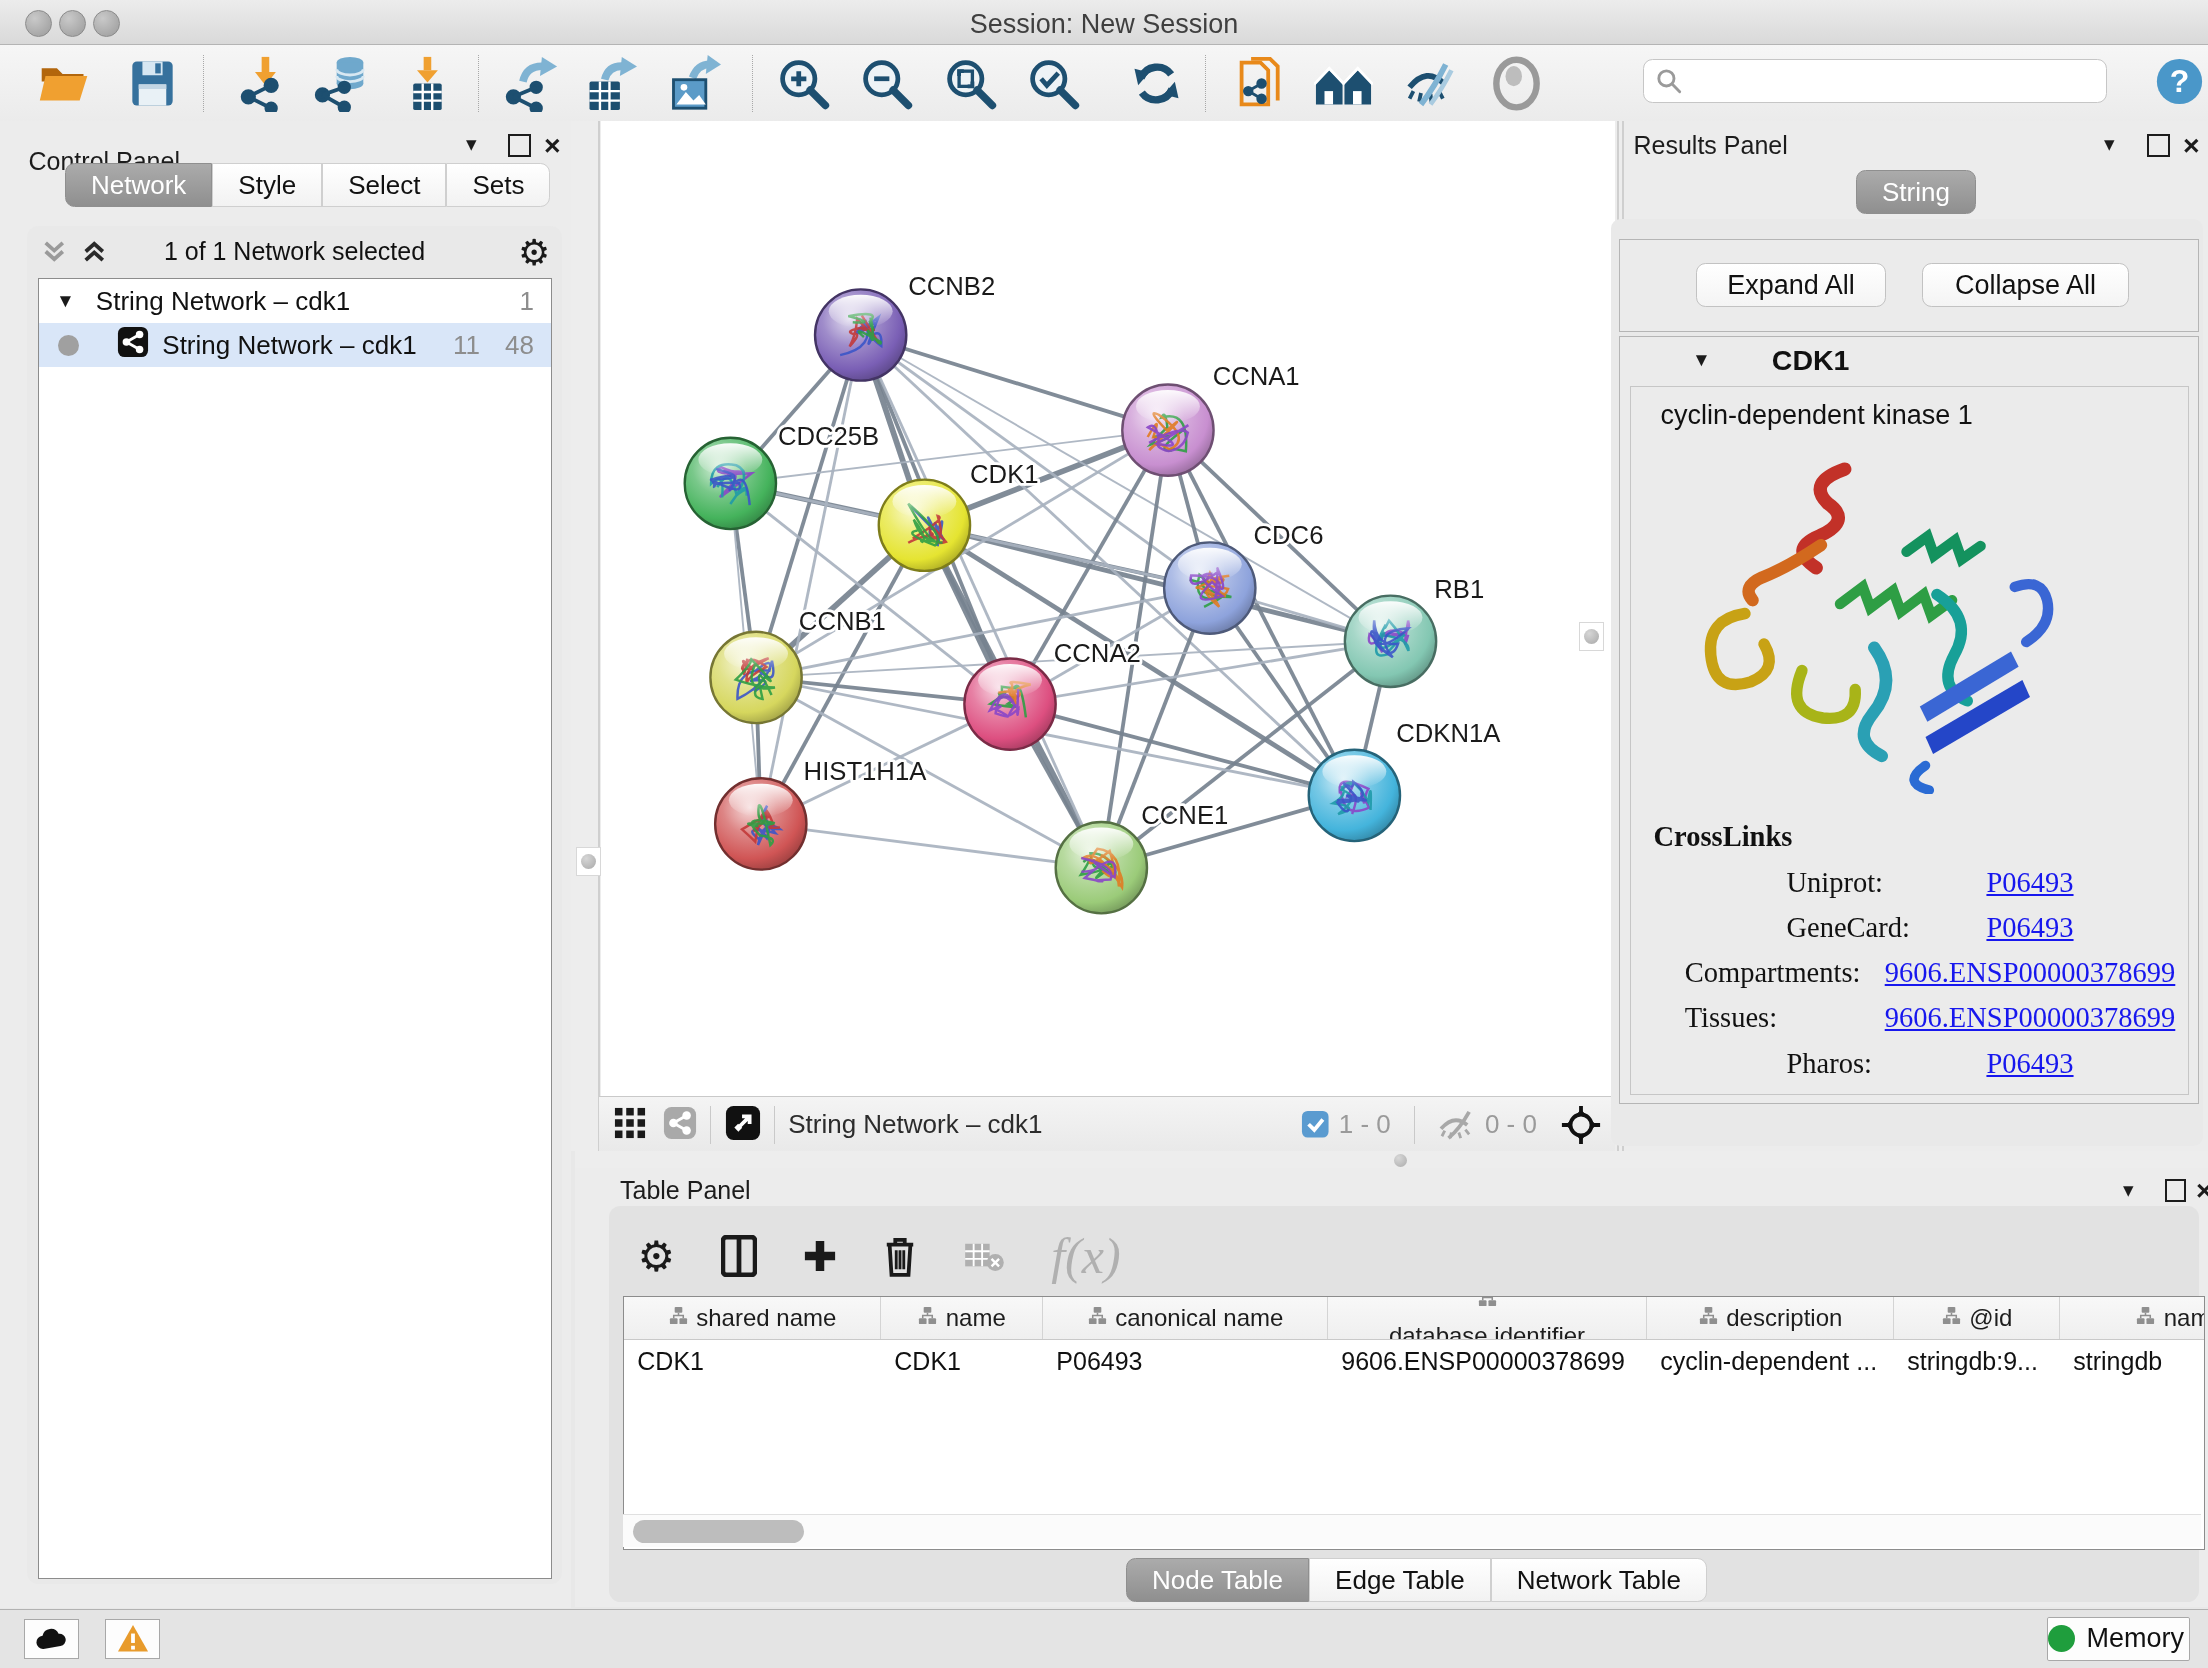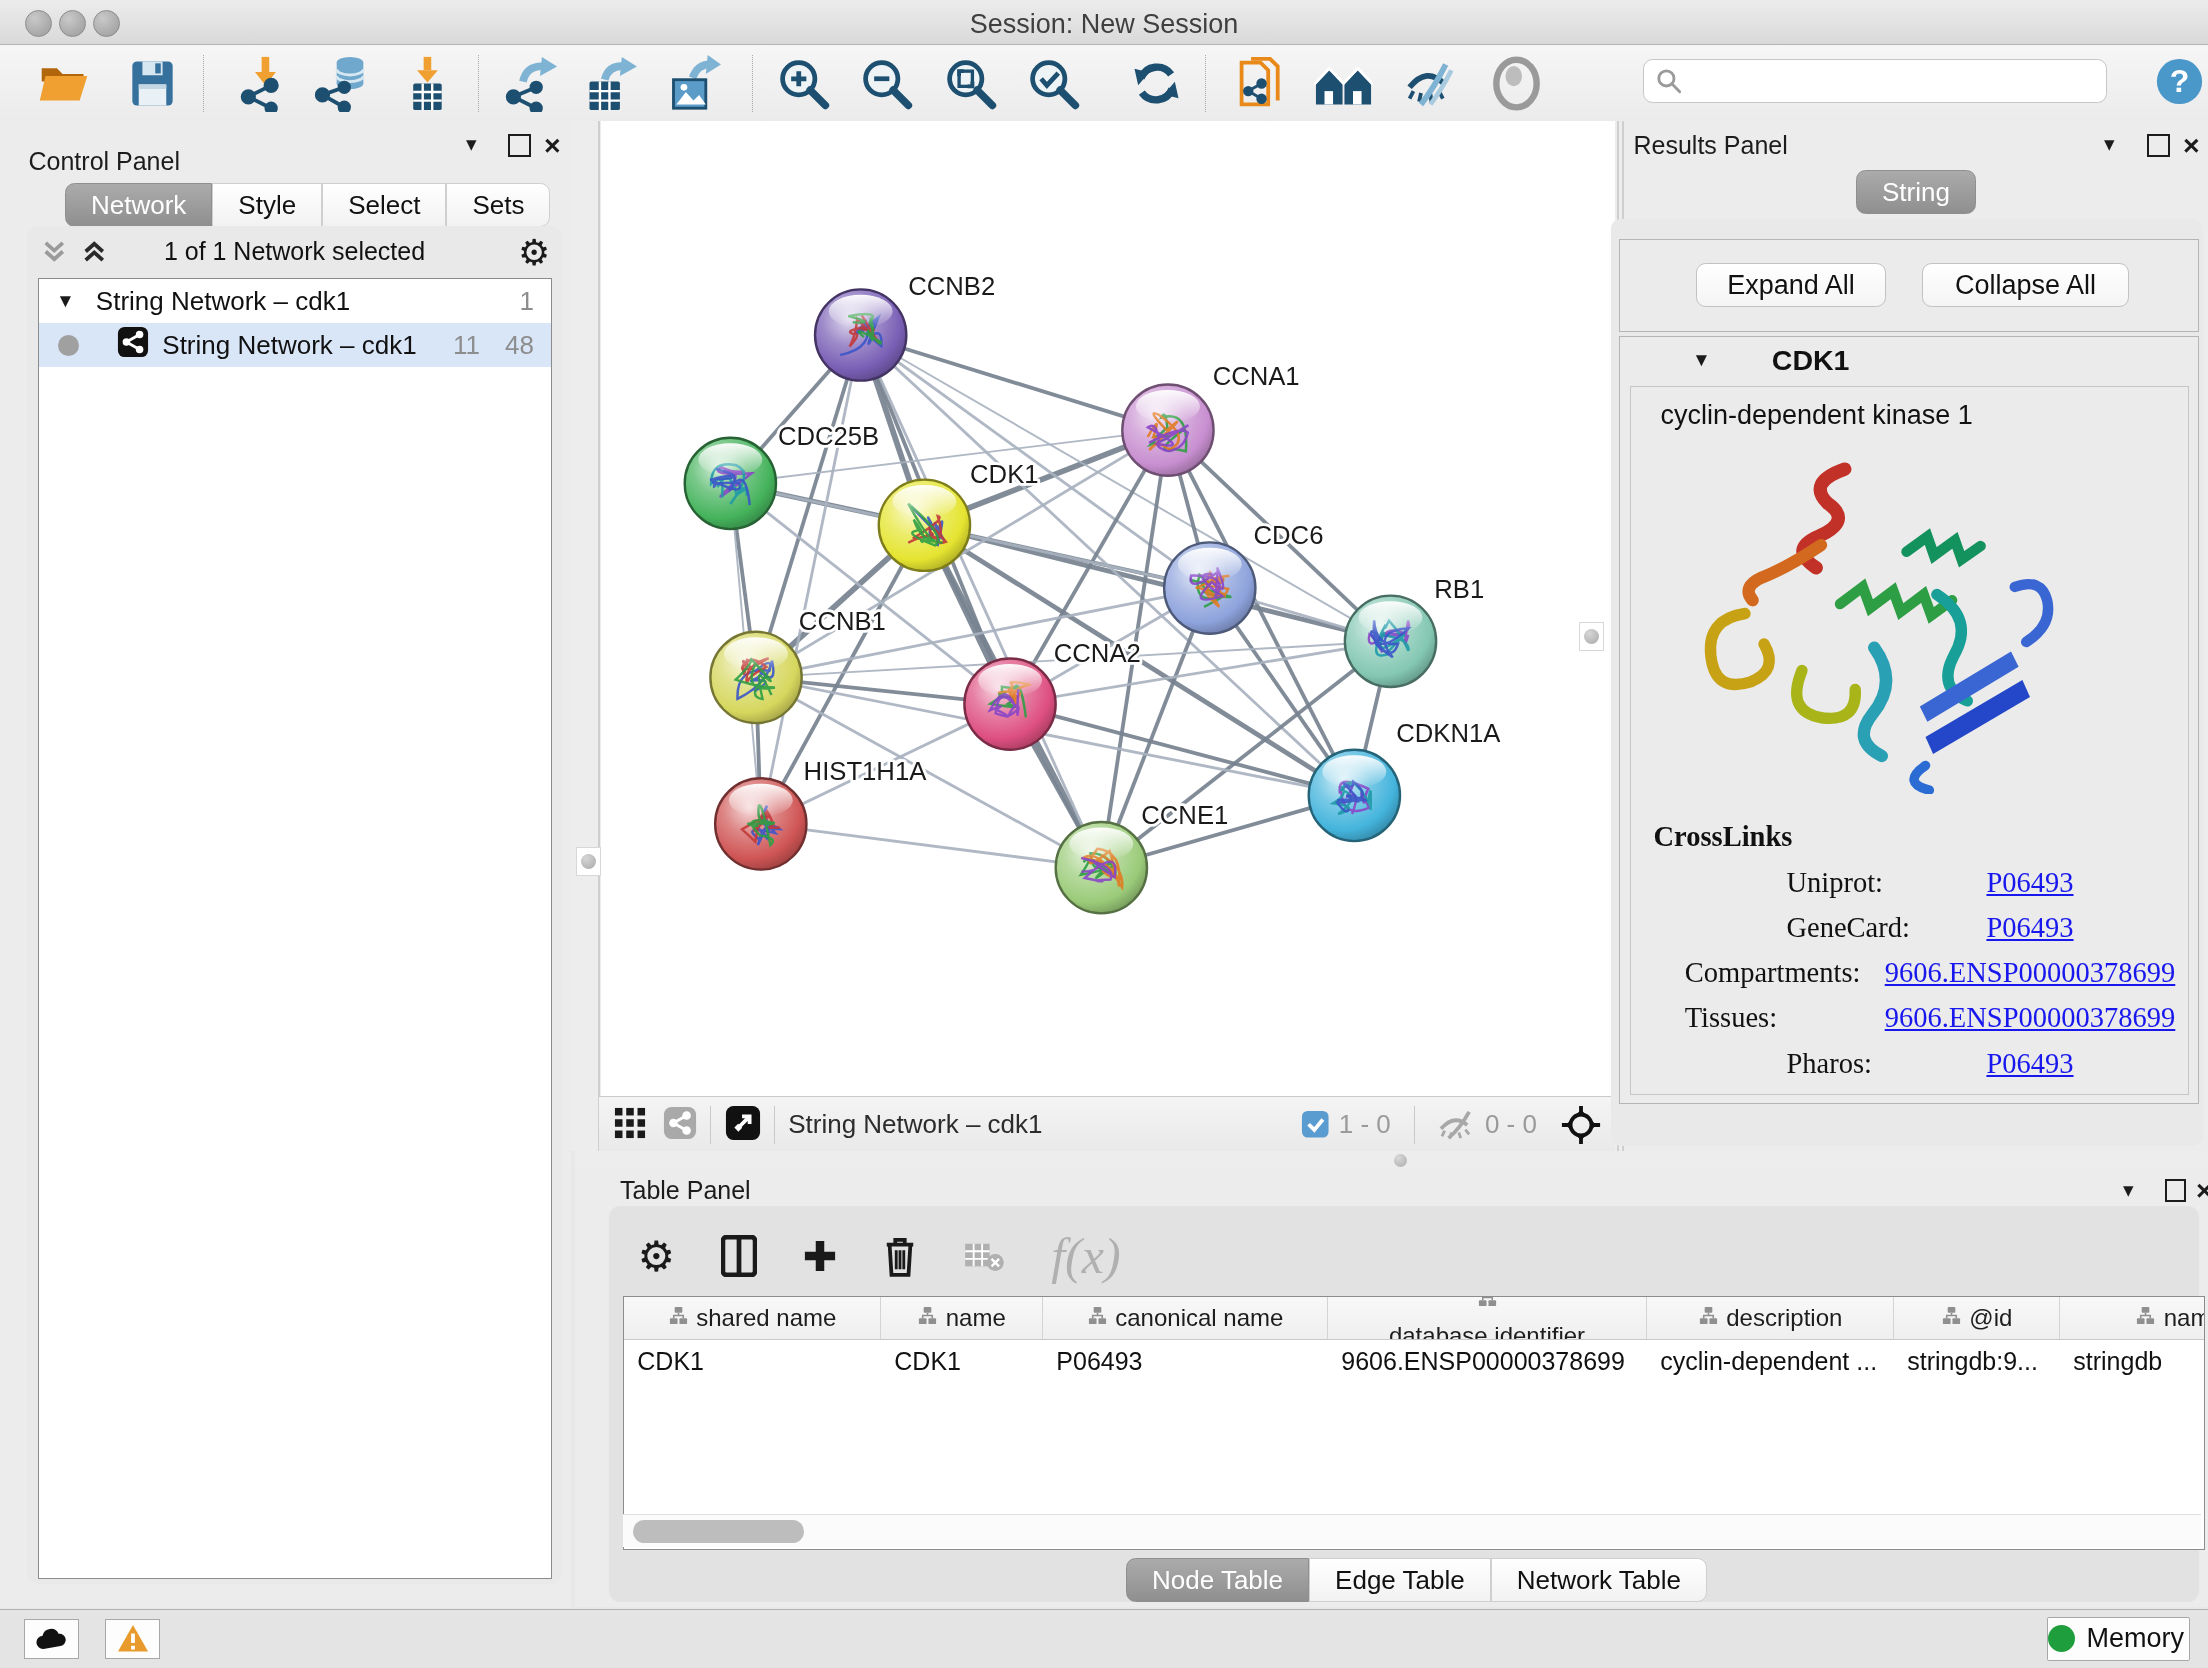--- a/index.html
+++ b/index.html
@@ -257,21 +257,21 @@
       <text x="26" y="37" text-anchor="middle" font-size="34" font-family="Liberation Sans,sans-serif" font-weight="bold" fill="#ffffff">?</text>
     </svg>
   </div>
 </div>
 
 <div class="abs" style="left:0;top:121px;width:571px;height:1487px;background:#ececec;">
   <div class="abs panel-title" style="left:28.5px;top:26px">Control Panel</div>
   <div class="abs" style="left:466px;top:11.4px;font-size:21px;color:#1c1c1c;">▾</div>
   <div class="abs" style="left:508px;top:13.3px;width:19px;height:19px;border:2.9px solid #1c1c1c;"></div>
   <div class="abs" style="left:544px;top:7.6px;font-size:28.5px;font-weight:bold;color:#1c1c1c;">×</div>
-  <div class="abs" id="cp-tabs" style="left:65px;top:62px;display:flex;">
+  <div class="abs" id="cp-tabs" style="left:65px;top:42px;display:flex;">
       <div class="tab sel first">Network</div>
       <div class="tab">Style</div>
       <div class="tab">Select</div>
       <div class="tab last">Sets</div>
     </div>
 </div>
 <div class="abs cp-box">
   <div class="abs" style="left:13.3px;top:13.3px">
     <svg width="28.5" height="25" viewBox="0 0 30 26">
         <path d="M6 4 l9 8 l9 -8 M6 13 l9 8 l9 -8" stroke="#9a9a9a" stroke-width="4" fill="none"></path>

